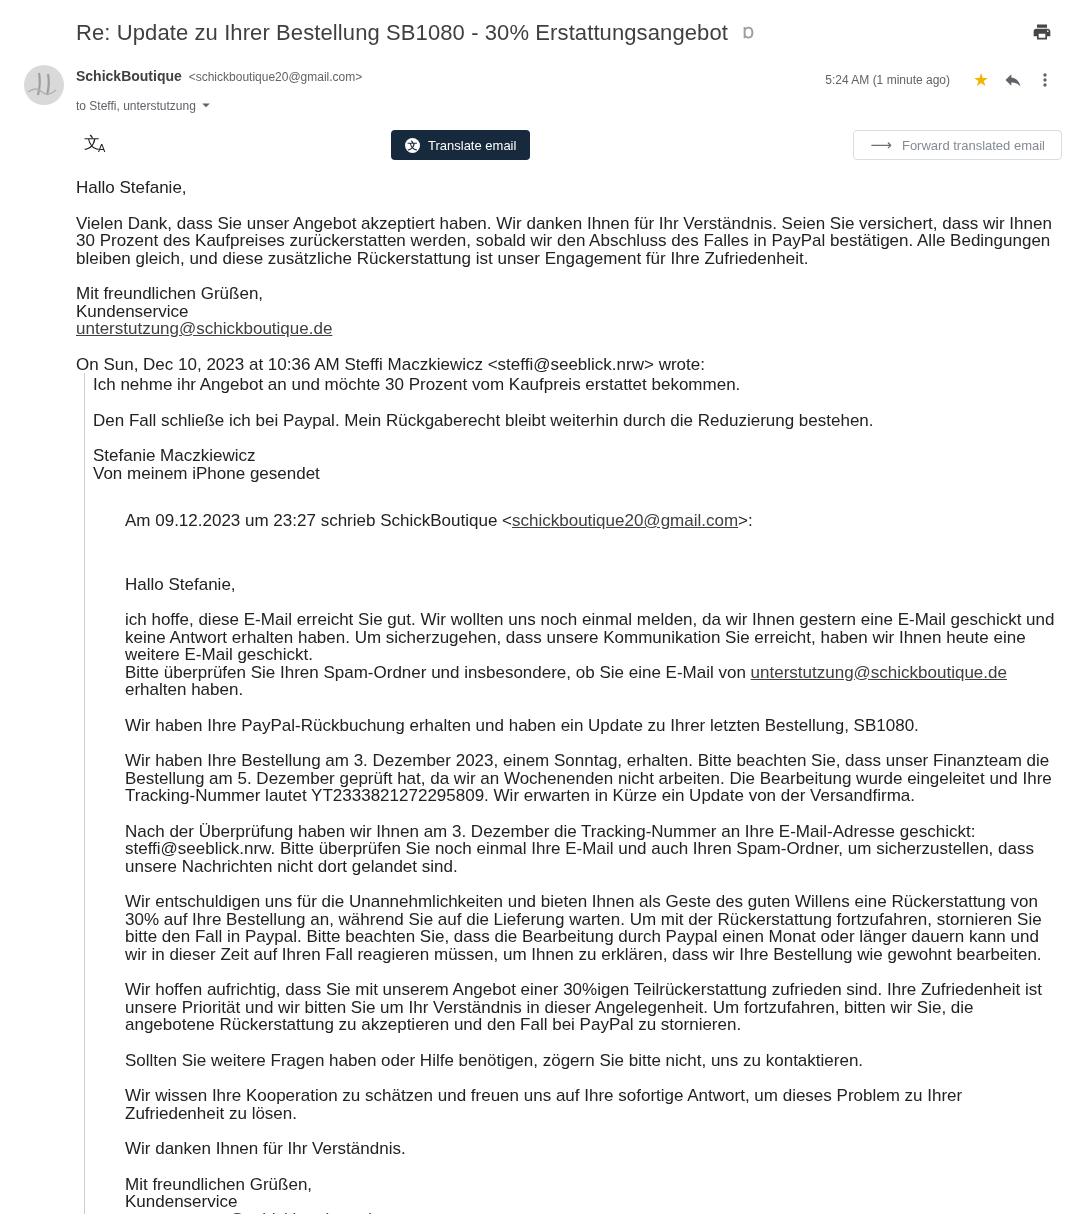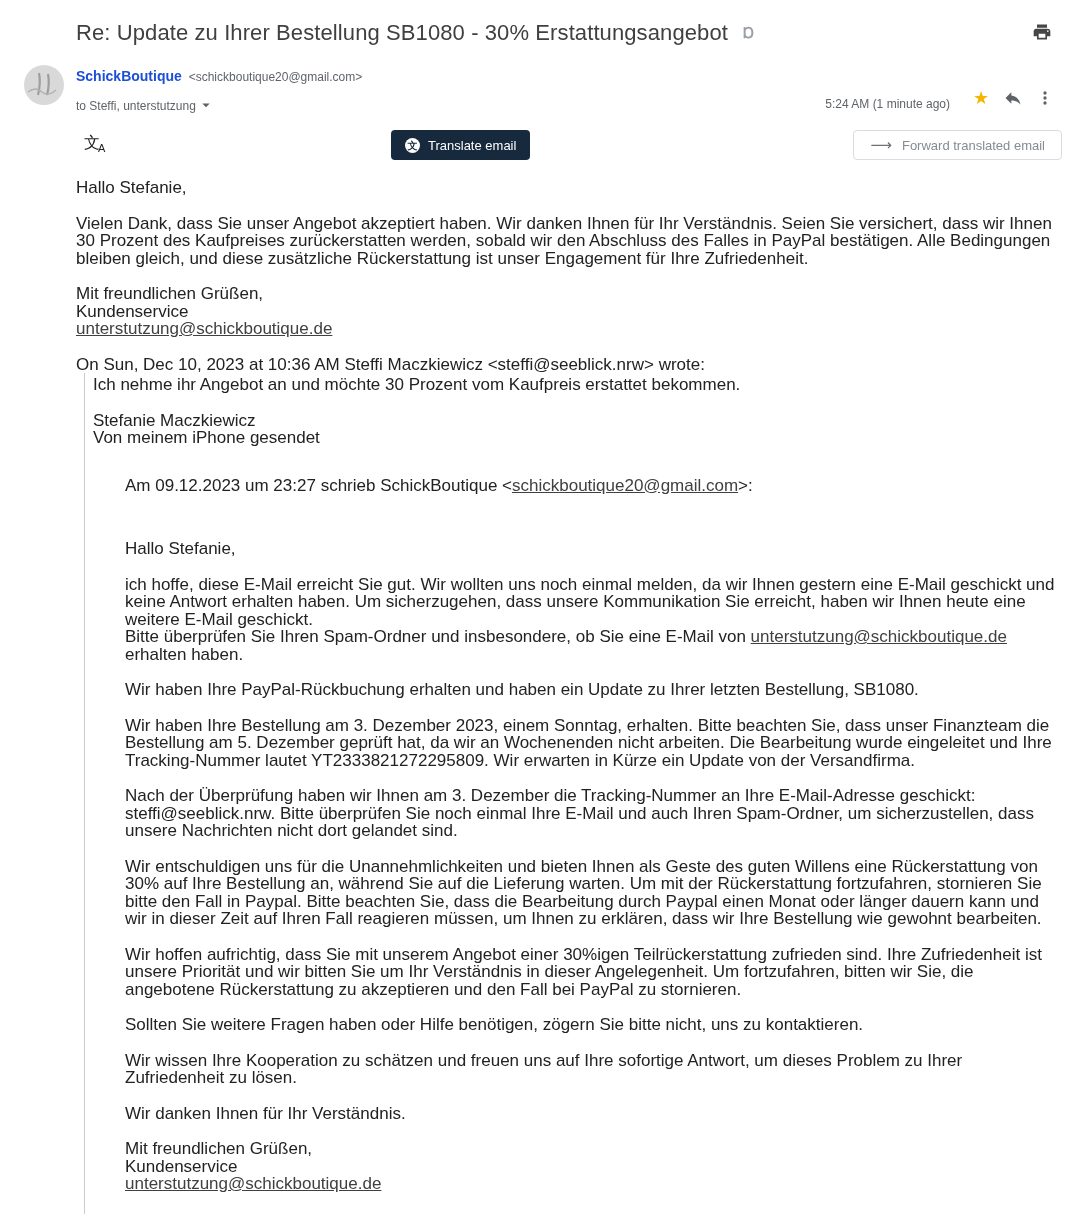--- a/index.html
+++ b/index.html
@@ -18,25 +18,25 @@
   .ext-icon { display:inline-block; margin-left:10px; font-size:15px; color:#9aa0a6; font-weight:700; vertical-align:2px; }
   .print-btn { position:absolute; right:20px; top:22px; width:22px; height:22px; cursor:pointer; }
   .print-btn svg { width:20px; height:20px; fill:#444746; }
 
   
   .sender-row { display:flex; margin-top:19px; padding:0 16px 0 24px; }
   .avatar { width:40px; height:40px; border-radius:50%; background:#d9d9d9; flex:0 0 40px; position:relative; overflow:hidden; }
   .avatar svg { position:absolute; inset:0; }
   .sender-info { margin-left:12px; flex:1; padding-top:2px; }
   .sender-line1 { font-size:14px; line-height:18px; }
-  .sender-name { font-weight:700; color:#1d4ed8; }
+  .sender-name { font-weight:700; color:#404040; }
   .sender-email { font-size:12px; color:#5f6368; margin-left:3px; }
   .sender-line2 { font-size:12px; color:#5f6368; margin-top:9px; display:flex; align-items:center; }
   .dropdown-icon svg { width:18px; height:18px; fill:#5f6368; margin-left:1px; margin-top:1px; }
-  .msg-meta { display:flex; align-items:flex-end; gap:6px; padding-top:3px; height:26px;margin-top:20px; }
+  .msg-meta { display:flex; align-items:center; gap:6px; padding-top:3px; height:26px; }
   .timestamp { font-size:12px; color:#5f6368; white-space:nowrap; margin-right:12px; }
   .meta-icon { width:26px; height:26px; display:flex; align-items:center; justify-content:center; cursor:pointer; }
   .star-icon { color:#f4b400; font-size:18px; line-height:1; }
   .meta-icon svg { width:20px; height:20px; fill:#5f6368; }
 
   
   .translate-bar { position:relative; height:32px; margin-top:14px;padding-left:16px; }
   .lang-icon { position:absolute; left:84px; top:2px; font-size:16px; color:#202124; cursor:pointer; }
   .lang-icon .sub { font-size:11px; vertical-align:-4px; margin-left:-2px; }
   .translate-btn {
@@ -154,20 +154,21 @@
     <p>Hallo Stefanie,</p>
     <p>Vielen Dank, dass Sie unser Angebot akzeptiert haben. Wir danken Ihnen für Ihr Verständnis. Seien Sie versichert, dass wir Ihnen 30 Prozent des Kaufpreises zurückerstatten werden, sobald wir den Abschluss des Falles in PayPal bestätigen. Alle Bedingungen bleiben gleich, und diese zusätzliche Rückerstattung ist unser Engagement für Ihre Zufriedenheit.</p>
     <div class="tight">Mit freundlichen Grüßen,</div>
     <div class="tight">Kundenservice</div>
     <p><a class="mlink">unterstutzung@schickboutique.de</a></p>
 
     <div class="tight">On Sun, Dec 10, 2023 at 10:36 AM Steffi Maczkiewicz &lt;steffi@seeblick.nrw&gt; wrote:</div>
 
     <div class="quote">
       <p>Ich nehme ihr Angebot an und möchte 30 Prozent vom Kaufpreis erstattet bekommen.</p>
+      <p>Den Fall schließe ich bei Paypal. Mein Rückgaberecht bleibt weiterhin durch die Reduzierung bestehen.</p>
       <div class="tight">Stefanie Maczkiewicz</div>
       <div class="tight">Von meinem iPhone gesendet</div>
 
       <div class="nested">
         <div class="attr">
           <span>Am 09.12.2023 um 23:27 schrieb SchickBoutique &lt;</span><a class="mlink">schickboutique20@gmail.com</a><span>&gt;:</span>
         </div>
         <p>Hallo Stefanie,</p>
         <div class="tight">ich hoffe, diese E-Mail erreicht Sie gut. Wir wollten uns noch einmal melden, da wir Ihnen gestern eine E-Mail geschickt und keine Antwort erhalten haben. Um sicherzugehen, dass unsere Kommunikation Sie erreicht, haben wir Ihnen heute eine weitere E-Mail geschickt.</div>
         <p>

